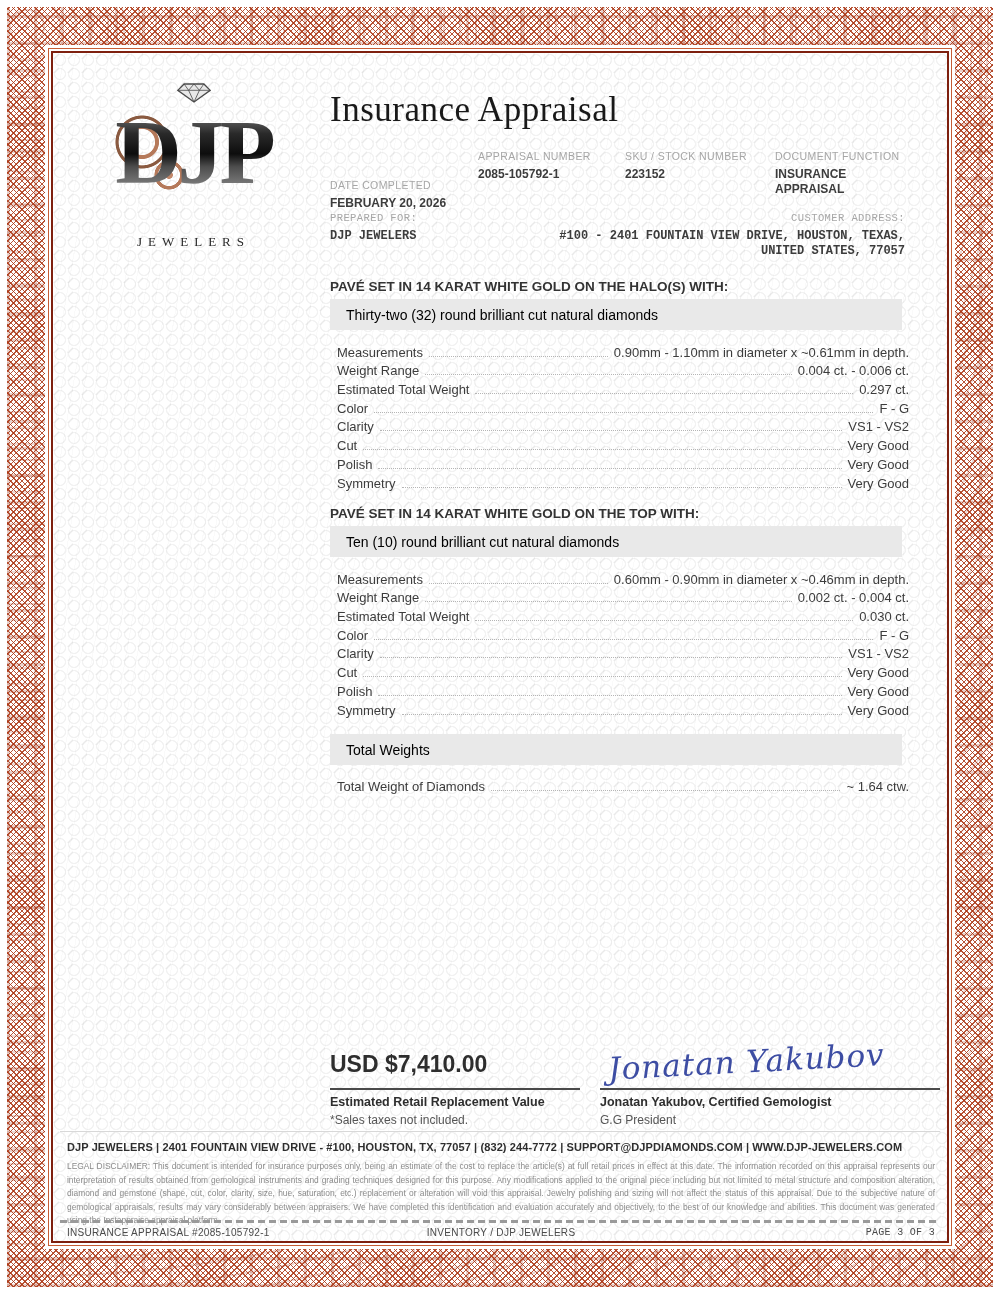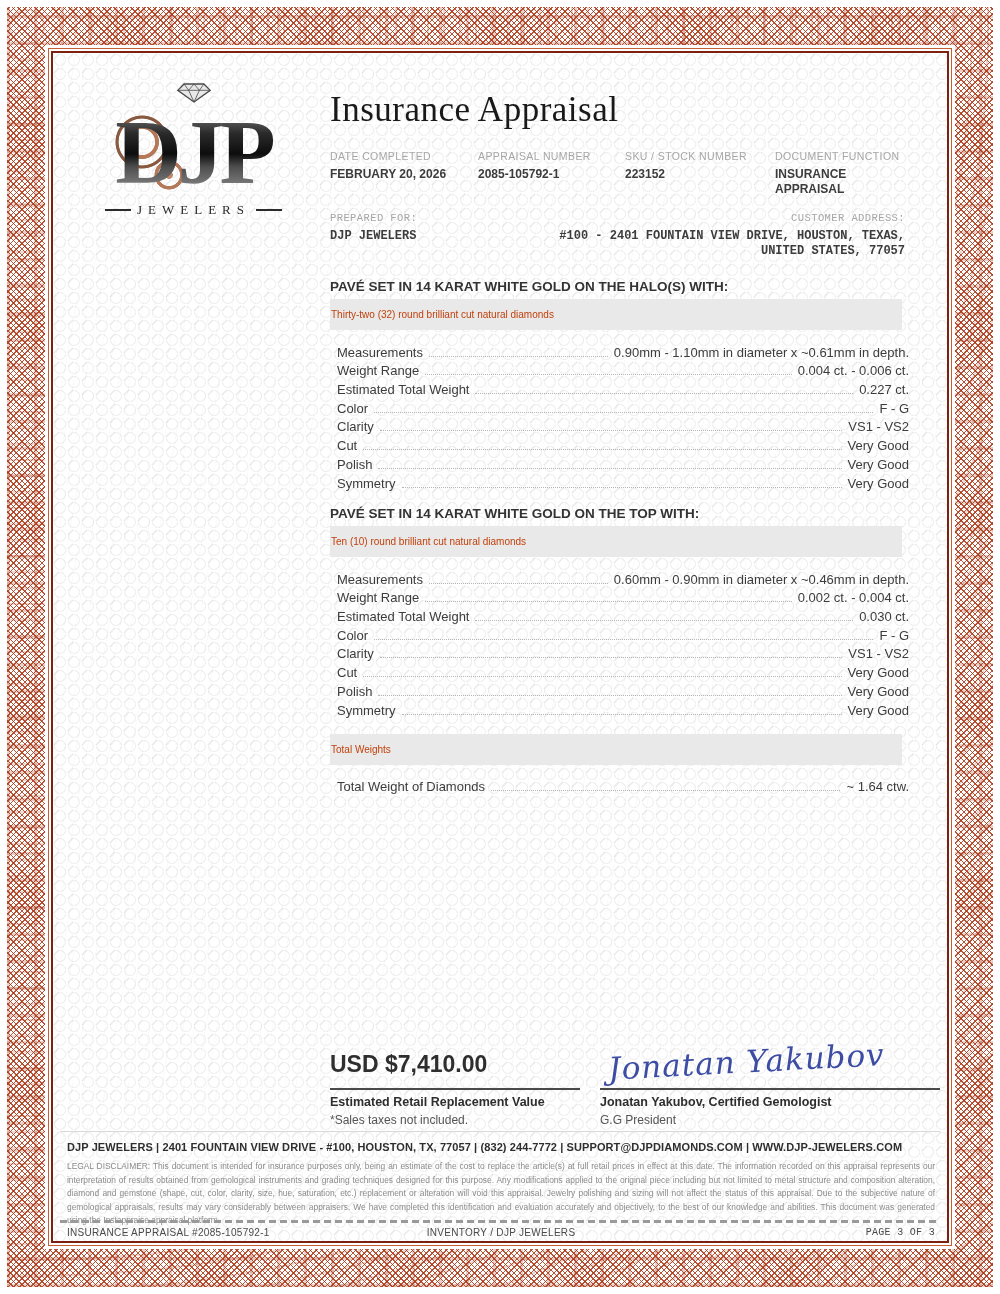--- a/index.html
+++ b/index.html
@@ -39,38 +39,38 @@
     letter-spacing:-4px;
     background:linear-gradient(180deg,#8a8a8a 0%,#2a2a2a 30%,#0d0d0d 52%,#4d4d4d 66%,#9b9b9b 100%);
     -webkit-background-clip:text; background-clip:text; color:transparent;
     position:relative; z-index:2;
   }
   .gear{ position:absolute; border-radius:50%; z-index:1; }
   .gear1{ left:18px; top:32px; width:56px; height:56px;
     background:radial-gradient(circle, rgba(0,0,0,0) 32%, #b5795a 34% 42%, rgba(0,0,0,0) 44% 58%, #8a5a40 60% 66%, rgba(0,0,0,0) 68%); }
   .gear2{ left:52px; top:72px; width:42px; height:42px;
     background:radial-gradient(circle, #c2886a 0 12%, rgba(0,0,0,0) 14% 36%, #b5795a 38% 48%, rgba(0,0,0,0) 50%); }
-  .logo .jewelers-row{ display:flex; align-items:center; justify-content:center; gap:6px; margin-top:4px; color:#2b2b2b; }
+  .logo .jewelers-row{ display:flex; align-items:center; justify-content:flex-end; gap:6px; margin-top:4px; color:#2b2b2b;flex-direction:column; }
   .logo .jewelers-row .dash{ flex:0 0 26px; height:2px; background:#2b2b2b; }
   .logo .jewelers{ font-size:13px; letter-spacing:6px; color:#2b2b2b; font-family:"Liberation Serif", serif; }
   .logo-diamond{ display:block; margin:0 auto 2px; }
 
   
   .title{ left:330px; top:90px; font-family:"Liberation Serif", serif; font-size:35px; color:#191919; letter-spacing:.5px; }
   .meta-label{ font-size:10.5px; color:#a6a6a6; letter-spacing:.4px; margin-bottom:5px; white-space:nowrap; }
   .meta-value{ font-size:12px; font-weight:bold; color:#3c3c3c; line-height:1.25; }
   .meta-grid{ left:330px; top:150px; width:575px; display:flex; }
-  .mc1{ width:148px; } .mc2{ width:147px; } .mc3{ width:150px; } .mc4{ width:130px; }
+  .mc1{ width:148px;margin-top:29px; } .mc2{ width:147px; } .mc3{ width:150px; } .mc4{ width:130px; }
   .prep-grid{ left:330px; top:212px; width:575px; display:flex;font-family:Liberation Mono, monospace; }
   .pc1{ width:192px; } .pc2{ width:383px;text-align:right; }
 
   
   .sec-heading{ left:330px; width:572px; font-size:13.5px; font-weight:bold; color:#333; }
-  .gray-bar{ left:330px; width:572px; height:31px; background:#e9e9e9; display:flex; align-items:center; padding-left:1px;
-    font-size:10px; color:#c2410c; }
+  .gray-bar{ left:330px; width:572px; height:31px; background:#e9e9e9; display:flex; align-items:center; padding-left:16px;
+    font-size:14px; color:#000000; }
   .specs{ left:337px; width:572px; }
   .spec-row{ display:flex; align-items:flex-end; height:18.7px; font-size:13px; color:#3c3c3c; }
   .spec-row .lbl{ white-space:nowrap; }
   .spec-row .leader{ flex:1 1 auto; border-bottom:1px dotted #b5b5b5; margin:0 6px 3px 6px; min-width:10px; }
   .spec-row .val{ white-space:nowrap; text-align:left; }
 
   
   .usd{ left:330px; top:1051px; font-size:23px; font-weight:bold; color:#2e2e2e; }
   .rule-left{ left:330px; top:1088px; width:250px; border-top:2px solid #4a4a4a; }
   .rule-right{ left:600px; top:1088px; width:340px; border-top:2px solid #4a4a4a; }
@@ -159,21 +159,21 @@
         <span class="val">0.90mm - 1.10mm in diameter x ~0.61mm in depth.</span>
       </div>
     <div class="spec-row">
         <span class="lbl">Weight Range</span>
         <span class="leader"></span>
         <span class="val">0.004 ct. - 0.006 ct.</span>
       </div>
     <div class="spec-row">
         <span class="lbl">Estimated Total Weight</span>
         <span class="leader"></span>
-        <span class="val">0.227 ct.</span>
+        <span class="val">0.297 ct.</span>
       </div>
     <div class="spec-row">
         <span class="lbl">Color</span>
         <span class="leader"></span>
         <span class="val">F - G</span>
       </div>
     <div class="spec-row">
         <span class="lbl">Clarity</span>
         <span class="leader"></span>
         <span class="val">VS1 - VS2</span>

